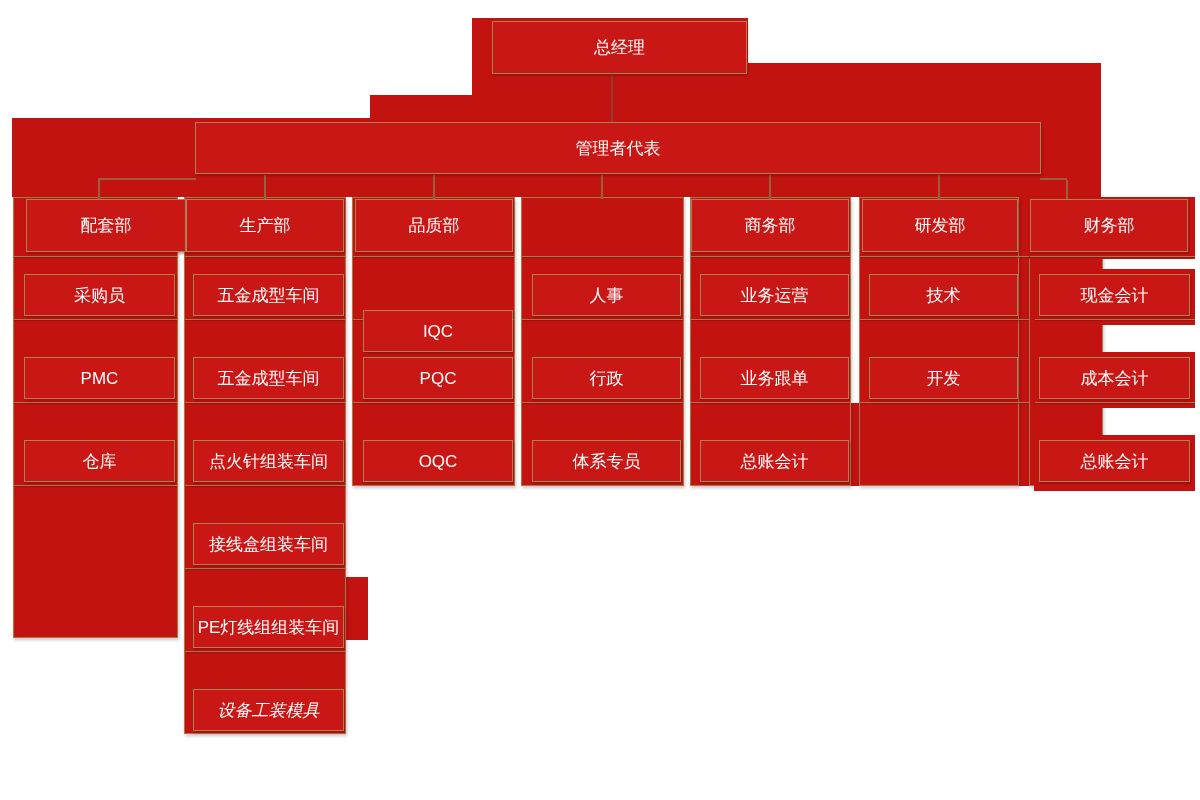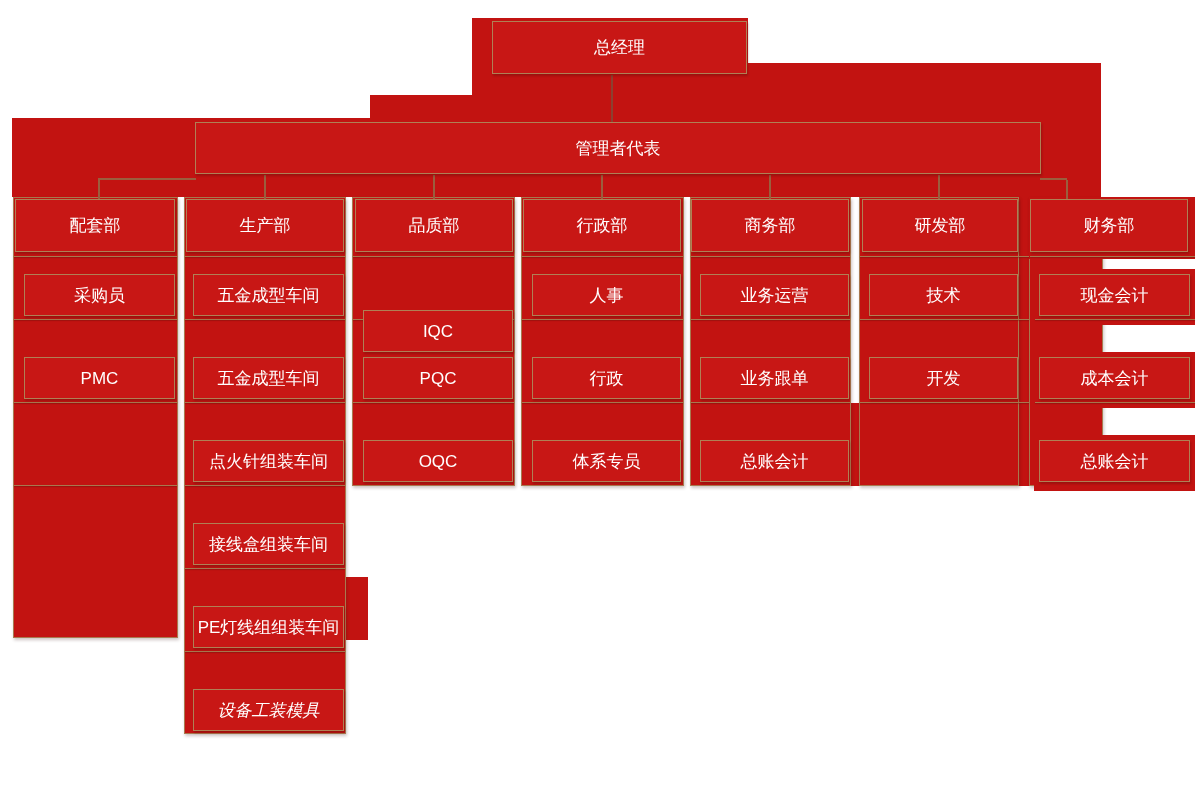--- a/index.html
+++ b/index.html
@@ -89,28 +89,31 @@
     <div class="abs conn" style="left: 601px; top: 175px; width: 2px; height: 24px;"></div>
     <div class="abs conn" style="left: 769px; top: 175px; width: 2px; height: 24px;"></div>
     <div class="abs conn" style="left: 938px; top: 175px; width: 2px; height: 24px;"></div>
     <div class="abs conn" style="left: 1066px; top: 180px; width: 2px; height: 19px;"></div>
     <div class="abs node" style="left: 492px; top: 21px; width: 255px; height: 53px;">
       <span>总经理</span>
     </div>
     <div class="abs node" style="left: 195px; top: 122px; width: 846px; height: 52px;">
       <span>管理者代表</span>
     </div>
-    <div class="abs node" style="left: 15px; top: 199px; width: 160px; height: 53px; align-items: center;">
+    <div class="abs node" style="left: 26px; top: 199px; width: 160px; height: 53px; align-items: center;">
       <span>配套部</span>
     </div>
     <div class="abs node" style="left: 24px; top: 274px; width: 151px; height: 42px;">
       <span>采购员</span>
     </div>
     <div class="abs node" style="left: 24px; top: 357px; width: 151px; height: 42px;">
       <span>PMC</span>
+    </div>
+    <div class="abs node" style="left: 24px; top: 440px; width: 151px; height: 42px;">
+      <span>仓库</span>
     </div>
     <div class="abs node" style="left: 186px; top: 199px; width: 158px; height: 53px;">
       <span>生产部</span>
     </div>
     <div class="abs node" style="left: 193px; top: 274px; width: 151px; height: 42px;">
       <span>五金成型车间</span>
     </div>
     <div class="abs node" style="left: 193px; top: 357px; width: 151px; height: 42px;">
       <span>五金成型车间</span>
     </div>
@@ -130,23 +133,20 @@
       <span>品质部</span>
     </div>
     <div class="abs node" style="left: 363px; top: 274px; width: 150px; height: 42px; margin-top: 36px;">
       <span>IQC</span>
     </div>
     <div class="abs node" style="left: 363px; top: 357px; width: 150px; height: 42px;">
       <span>PQC</span>
     </div>
     <div class="abs node" style="left: 363px; top: 440px; width: 150px; height: 42px;">
       <span>OQC</span>
-    </div>
-    <div class="abs node" style="left: 523px; top: 199px; width: 158px; height: 53px;">
-      <span>行政部</span>
     </div>
     <div class="abs node" style="left: 532px; top: 274px; width: 149px; height: 42px;">
       <span>人事</span>
     </div>
     <div class="abs node" style="left: 532px; top: 357px; width: 149px; height: 42px;">
       <span>行政</span>
     </div>
     <div class="abs node" style="left: 532px; top: 440px; width: 149px; height: 42px;">
       <span>体系专员</span>
     </div>

